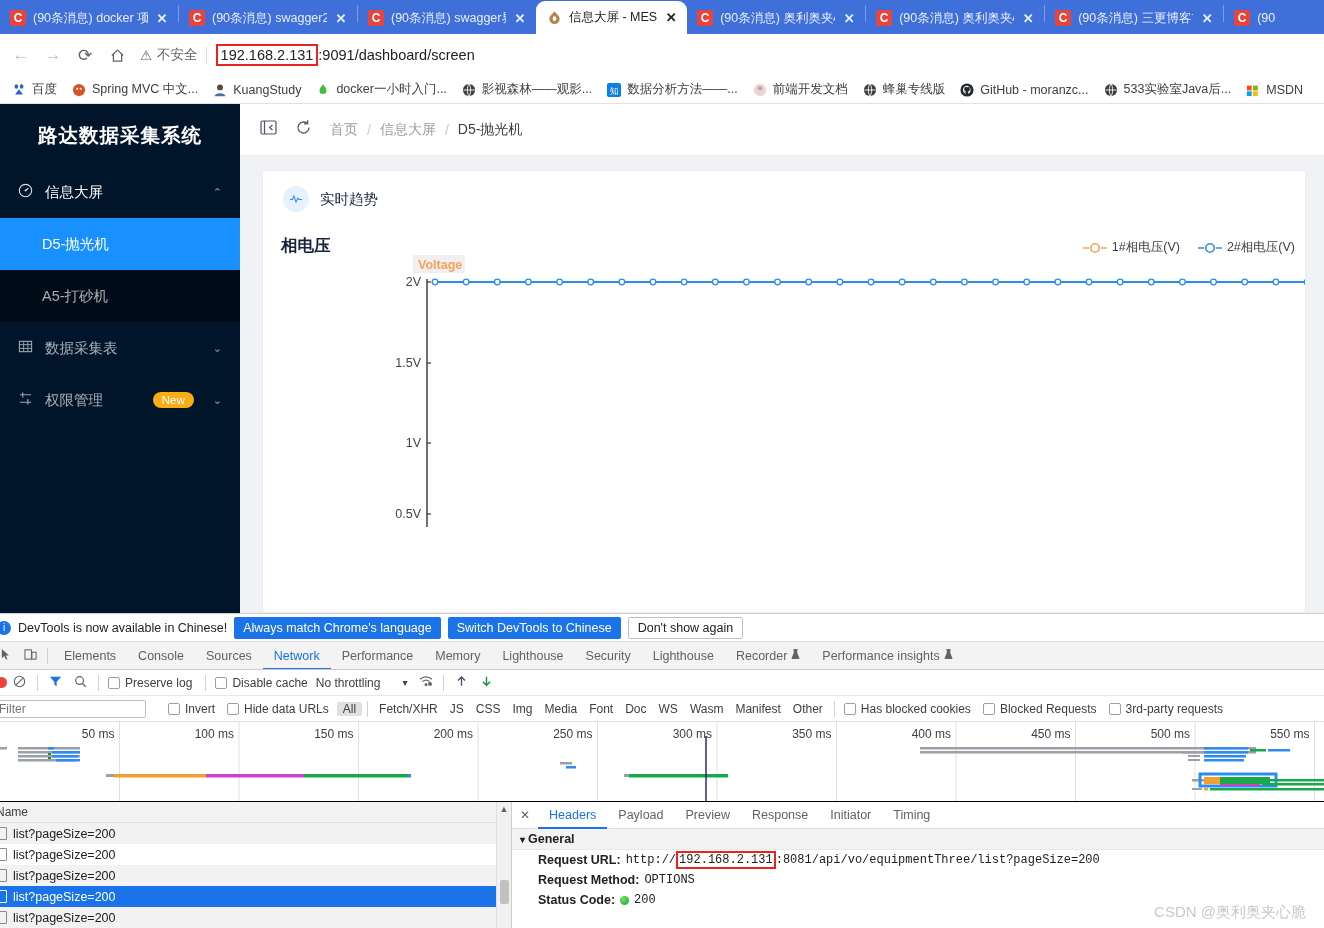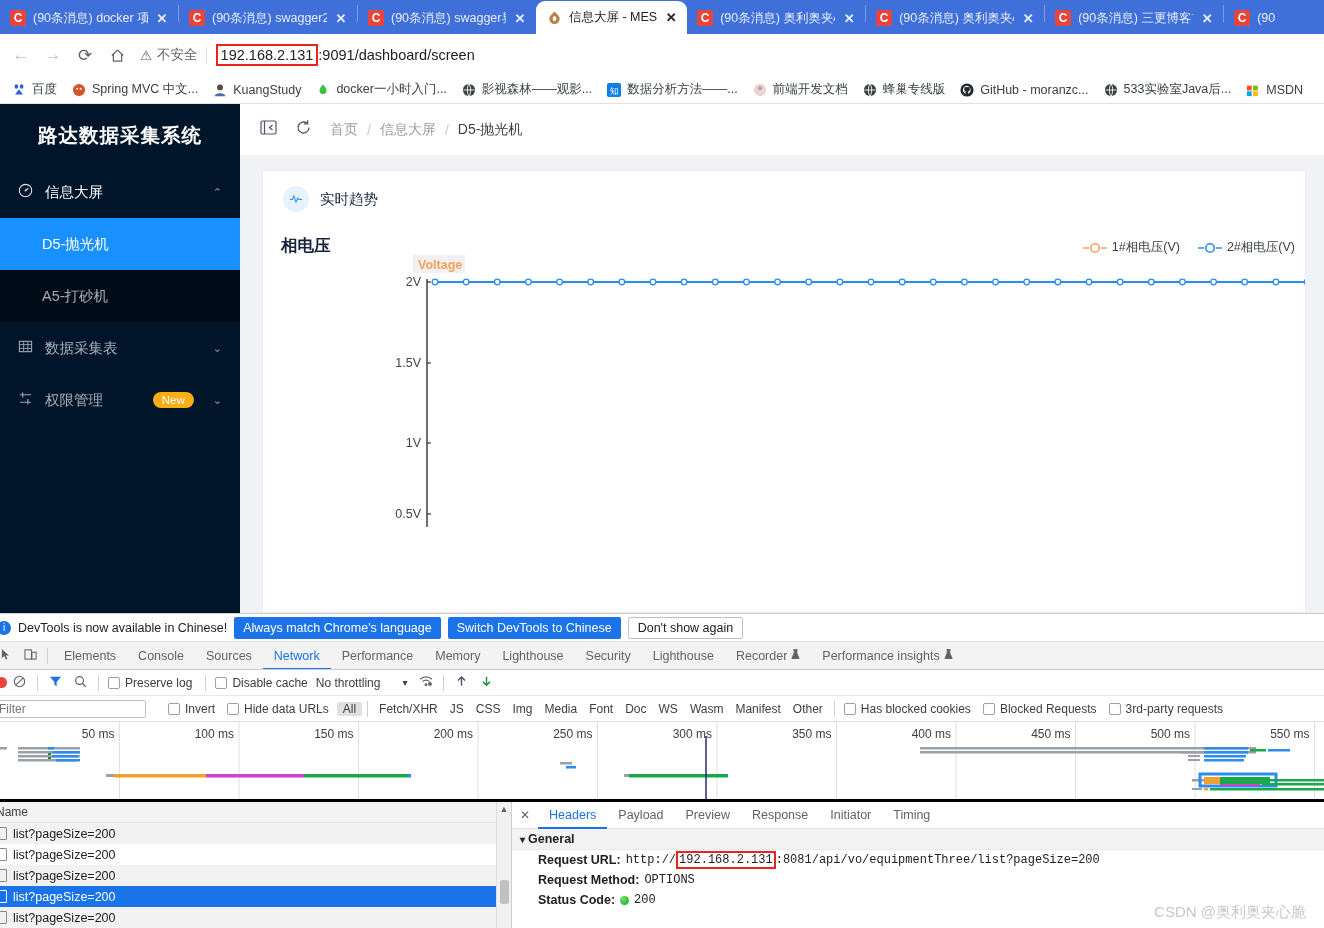--- a/index.html
+++ b/index.html
@@ -277,21 +277,21 @@
     width: 152px; height: 18px; margin-left: -6px;
     border: 1px solid #bdc1c6; border-radius: 2px;
     font-size: 12px; font-family: inherit; padding: 0 4px;
     color:#3c4043; flex:0 0 auto;
   }
   .rtype { padding: 0 6px; white-space:nowrap; flex:0 0 auto;}
   .rtype.sel { background:#e0e0e0; border-radius:2px; }
 
   .waterfall {
     height: 80px; position: relative;
-    border-bottom: 3px solid #000000; background:#fff;
+    border-bottom: 1px solid #000000; background:#fff;
     overflow:hidden;
   }
 
   .dt-split { flex: 1; display: flex; min-height: 0; }
   .req-list {
     width: 512px; flex: 0 0 512px; border-right: 1px solid #cdcdcd;
     display:flex; flex-direction:column; min-height:0; position:relative;
   }
   .req-head {
     height: 21px; background: #f3f3f3; border-bottom: 1px solid #e0e0e0;

